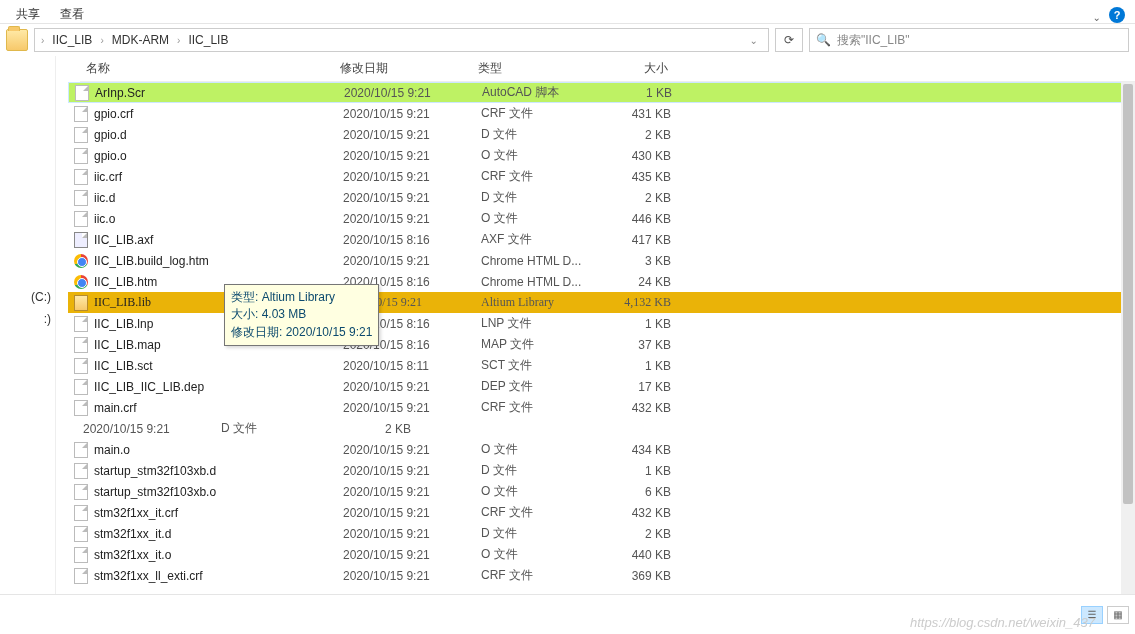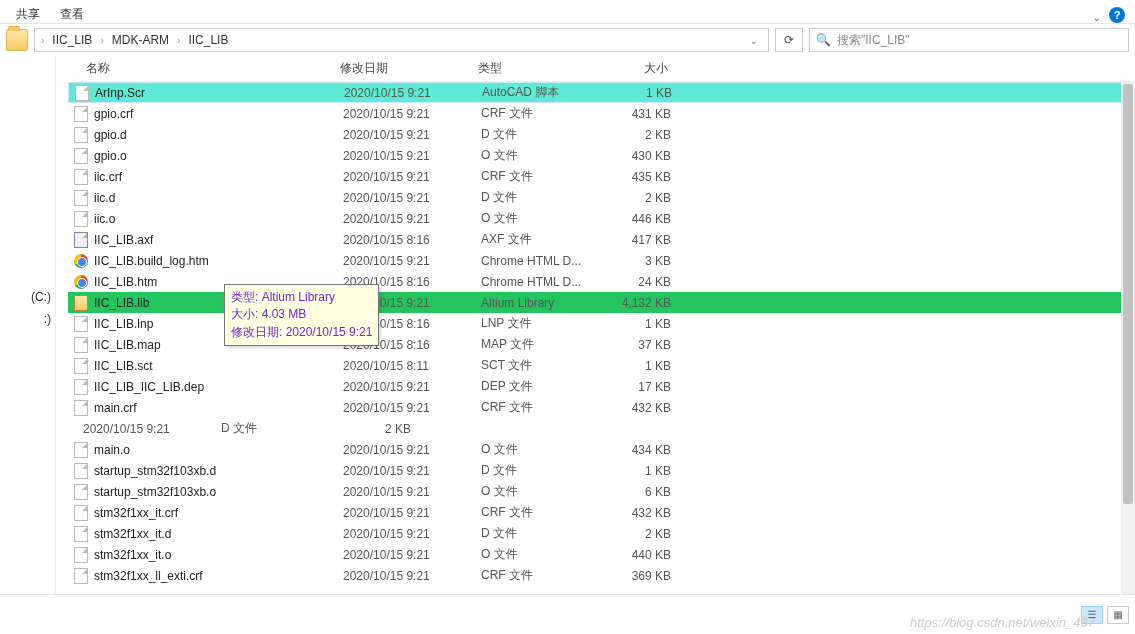--- a/index.html
+++ b/index.html
@@ -28,36 +28,36 @@
   
   .list-col { flex:1; position:relative; overflow:hidden; padding-left:12px;}
   .headers { display:flex; align-items:center; height:26px; border-bottom:1px solid #eee; color:#444; padding-right:14px;margin-left:12px;}
   .col-name { width: 260px; padding-left:6px;}
   .col-date { width: 138px; }
   .col-type { width: 120px; }
   .col-size { width: 80px; text-align:right; padding-right:10px;}
   
   .rows { position:relative; }
   .row { display:flex; align-items:center; height:21px; font-size:12px; color:#222; }
-  .row.first-sel { background:#5eead4; border:1px solid #cce8ff; }
-  .row.selected { background:#22c55e; }
+  .row.first-sel { background:#bef264; border:1px solid #cce8ff; }
+  .row.selected { background:#eab308;font-family:Liberation Serif, serif; }
   .row .c-name { width:260px; display:flex; align-items:center; gap:6px; padding-left:6px;}
   .row .c-date { width:138px; color:#555;margin-left:15px;}
   .row .c-type { width:120px; color:#555;}
   .row .c-size { width:80px; text-align:right; padding-right:10px; color:#555;}
   
   .fico { width:14px; height:16px; border:1px solid #bbb; background:#fff; position:relative; flex-shrink:0;}
   .fico::after { content:''; position:absolute; top:0; right:0; width:5px; height:5px; background:linear-gradient(135deg,#fff 48%,#bbb 52%); }
   .fico.chrome { border:none; background: conic-gradient(#ea4335 0 120deg,#34a853 120deg 240deg,#fbbc05 240deg 360deg); border-radius:50%; width:14px; height:14px;}
   .fico.chrome::after{ content:''; top:3px; left:3px; width:8px; height:8px; background:#4285f4; border-radius:50%; border:1px solid #fff;}
   .fico.lib { border:1px solid #b58b2f; background:linear-gradient(#ffe9a6,#f7c96b);}
   .fico.lib::after{display:none;}
   .fico.axf { border:1px solid #888; background:#eef;}
   
-  .tooltip { position:absolute; left:168px; top:228px; background:#ffffe1; border:1px solid #767676; padding:4px 6px; font-size:12px; color:#6d28d9; line-height:1.45; z-index:10; box-shadow:2px 2px 3px rgba(0,0,0,.15); white-space:nowrap;}
+  .tooltip { position:absolute; left:168px; top:228px; background:#ffffe1; border:1px solid #767676; padding:4px 6px; font-size:12px; color:#0c4a6e; line-height:1.45; z-index:10; box-shadow:2px 2px 3px rgba(0,0,0,.15); white-space:nowrap;}
   
   .scrollbar-v { position:absolute; right:0; top:26px; bottom:0; width:14px; background:#f0f0f0; }
   .scroll-thumb { position:absolute; left:2px; right:2px; top:2px; height:420px; background:#c2c2c2; border-radius:2px;}
   
   .status-bar { position:absolute; bottom:0; left:0; right:0; height:40px; border-top:1px solid #e5e5e5; display:flex; align-items:center; justify-content:flex-end; padding:0 6px; gap:4px; background:#fff;}
   .view-btn { width:22px; height:18px; border:1px solid #ccc; display:flex; align-items:center; justify-content:center; font-size:10px; color:#666;}
   .view-btn.active { background:#cce8ff; border-color:#99d1ff;}
   .watermark { position:absolute; right:40px; bottom:4px; color:#ccc; font-size:13px; font-style:italic; pointer-events:none;}
 </style>
 </head>

